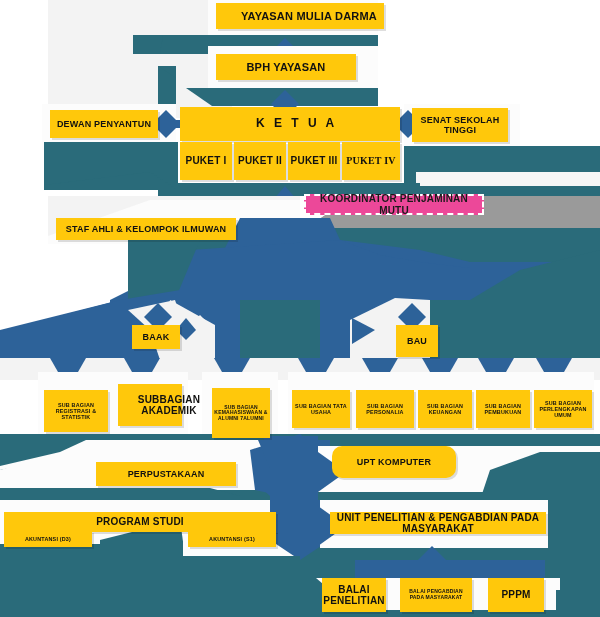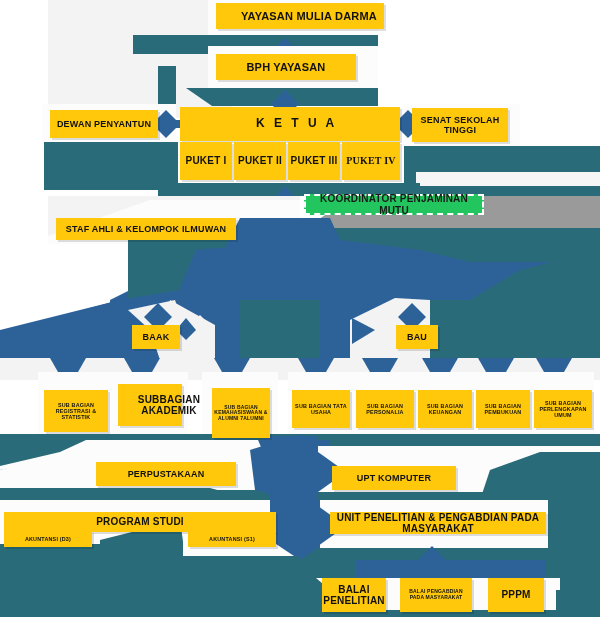--- a/index.html
+++ b/index.html
@@ -31,21 +31,21 @@
     background: #FFC80B;
     color: #111111;
     font-weight: bold;
     letter-spacing: .2px;
     line-height: 1.12;
     padding: 1px 2px;
     z-index: 5;
   }
   .node.shadow { box-shadow: 2px 2px 0 rgba(0,0,0,.13); }
   .node.orange {
-    background: #22c55e;
+    background: #ec4899;
     color: #1a1a1a;
     border: 2px dashed #ffffff;
   }
 
   
   .fs11 { font-size: 11px; }
   .fs9  { font-size: 9px; }
   .fs8  { font-size: 10px; }
   .fs6  { font-size: 5.4px; }
   .fs55 { font-size: 5px; }
@@ -229,41 +229,41 @@
   <div class="node shadow fs8" style="left:234px; top:142px; width:52px; height:38px;">PUKET II</div>
   <div class="node shadow fs8" style="left:288px; top:142px; width:52px; height:38px;">PUKET III</div>
   <div class="node shadow fs8" style="left:342px; top:142px; width:58px; height:38px;font-family:Liberation Serif, serif;">PUKET IV</div>
 
   <div class="node shadow fs9" style="left:56px; top:218px; width:180px; height:22px;">STAF AHLI &amp; KELOMPOK ILMUWAN</div>
 
   <div class="node orange fs8" style="left:304px; top:194px; width:180px; height:21px;">KOORDINATOR PENJAMINAN MUTU</div>
 
   <div class="node shadow fs9" style="left:132px; top:325px; width:48px; height:24px;">BAAK</div>
 
-  <div class="node shadow fs9" style="left:396px; top:325px; width:42px; height:24px;">BAU</div>
+  <div class="node shadow fs9" style="left:396px; top:325px; width:42px; height:32px;">BAU</div>
 
   <div class="node shadow fs6" style="left:44px; top:390px; width:64px; height:42px;">SUB BAGIAN REGISTRASI &amp; STATISTIK</div>
 
   <div class="node shadow fs8" style="left:118px; top:384px; width:64px; height:42px;padding-left:40px;">SUBBAGIAN AKADEMIK</div>
 
   <div class="node shadow fs55" style="left:212px; top:388px; width:58px; height:50px;">SUB BAGIAN KEMAHASISWAAN &amp; ALUMNI 7ALUMNI</div>
 
   <div class="node shadow fs6" style="left:292px; top:390px; width:58px; height:38px;">SUB BAGIAN TATA USAHA</div>
 
   <div class="node shadow fs6" style="left:356px; top:390px; width:58px; height:38px;">SUB BAGIAN PERSONALIA</div>
 
   <div class="node shadow fs6" style="left:418px; top:390px; width:54px; height:38px;">SUB BAGIAN KEUANGAN</div>
 
   <div class="node shadow fs6" style="left:476px; top:390px; width:54px; height:38px;">SUB BAGIAN PEMBUKUAN</div>
 
   <div class="node shadow fs6" style="left:534px; top:390px; width:58px; height:38px;">SUB BAGIAN PERLENGKAPAN UMUM</div>
 
   <div class="node shadow fs9" style="left:96px; top:462px; width:140px; height:24px;">PERPUSTAKAAN</div>
 
-  <div class="node shadow fs9" style="left:332px; top:466px; width:124px; height:24px;">UPT KOMPUTER</div>
+  <div class="node shadow fs9" style="left:332px; top:446px; width:124px; height:32px;border-radius:10px;">UPT KOMPUTER</div>
 
   <div class="node shadow fs8" style="left:4px; top:512px; width:272px; height:20px;">PROGRAM STUDI</div>
 
   <div class="node shadow fs6" style="left:4px; top:531px; width:88px; height:16px;">AKUNTANSI (D3)</div>
 
   <div class="node shadow fs6" style="left:188px; top:531px; width:88px; height:16px;">AKUNTANSI (S1)</div>
 
   <div class="node shadow fs8" style="left:322px; top:578px; width:64px; height:34px;">BALAI PENELITIAN</div>
 
   <div class="node shadow fs8" style="left:330px; top:512px; width:216px; height:22px;">UNIT PENELITIAN &amp; PENGABDIAN PADA MASYARAKAT</div>

